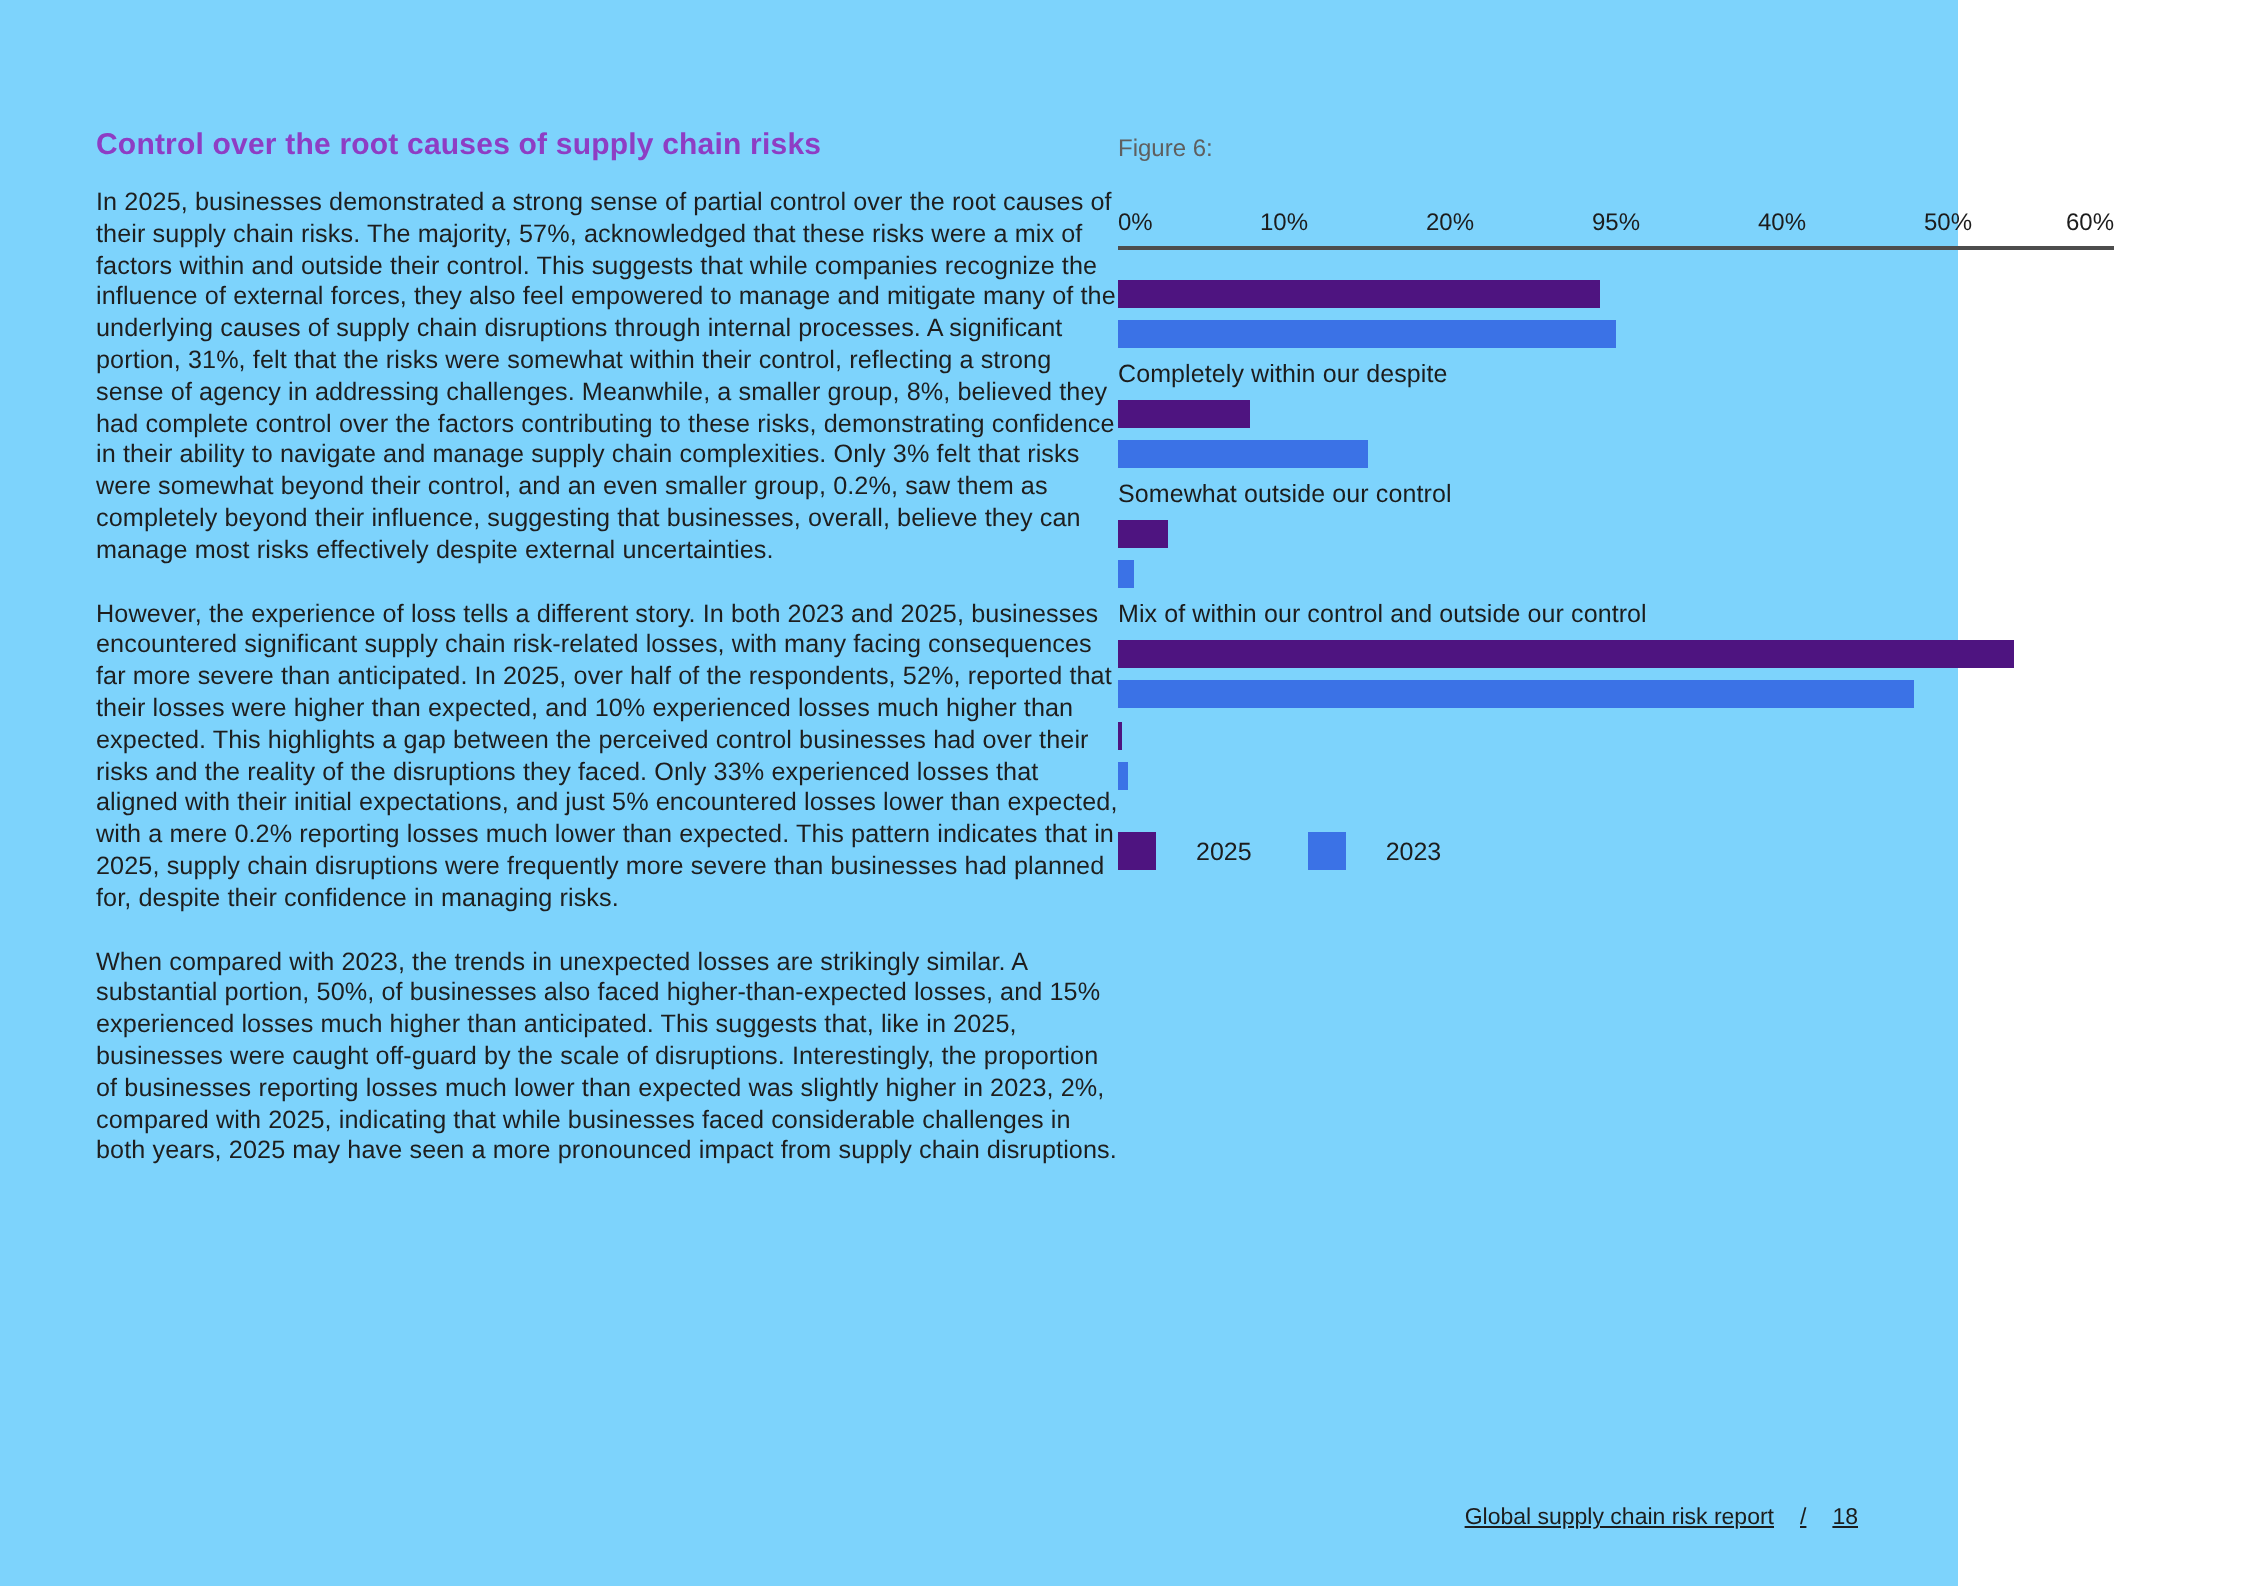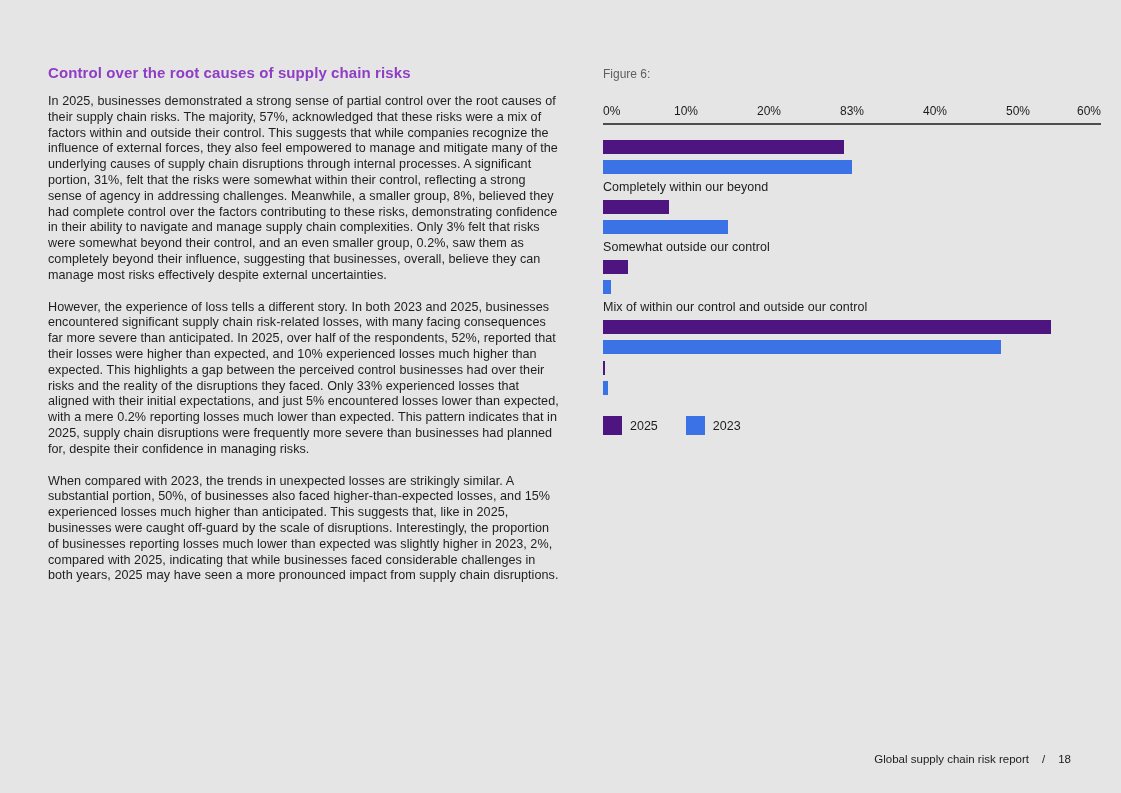--- a/index.html
+++ b/index.html
@@ -4,35 +4,35 @@
 <style>
   * { margin: 0; padding: 0; box-sizing: border-box; }
   html, body { background: #ffffff; }
   body {
     width: 1121px; height: 793px;
     position: relative;
     font-family: "Liberation Sans", sans-serif;
     color: #1c1c1c;
     overflow: hidden;
   }
-  .page { position: relative; width: 1121px; height: 793px; background: #e5e5e5; }
+  .page { position: relative; width: 979px; height: 793px; background: #7dd3fc; }
 
   
   .left-col { position: absolute; left: 48px; top: 63px; width: 514px; }
   .section-heading {
     font-size: 15px; font-weight: bold; line-height: 19px;
     color: #8e3dc4; margin-bottom: 12px; letter-spacing: 0.1px;
   }
   .body-paragraph {
     font-size: 12.6px; line-height: 15.8px; color: #1e1e1e;
     margin-bottom: 16px; letter-spacing: 0.05px;
   }
 
   
-  .right-col { position: absolute; left: 603px; top: 67px; width: 498px; }
+  .right-col { position: absolute; left: 559px; top: 67px; width: 498px; }
   .figure-label { font-size: 12px; color: #5f5f5f; line-height: 14px; }
   .figure-title {
     font-size: 14px; font-weight: bold; line-height: 19px; color: #111;
     margin-top: 13px; letter-spacing: 0.1px;
   }
 
   .x-axis { position: relative; height: 16px; margin-top: 23px; }
   .x-tick {
     position: absolute; top: 0; font-size: 12px; color: #1c1c1c; white-space: nowrap;
   }
@@ -40,29 +40,29 @@
 
   .chart-rows { margin-top: 15px; }
   .chart-row { margin-bottom: 7px; }
   .category-label {
     font-size: 12.5px; line-height: 13px; color: #1c1c1c;
     margin-bottom: 6px; letter-spacing: 0.05px;
   }
   .bar { height: 14px; margin-bottom: 6px; }
 
   .legend { display: flex; align-items: center; gap: 28px; margin-top: 21px; }
-  .legend-item { display: flex; align-items: center; gap: 8px; }
+  .legend-item { display: flex; align-items: center; gap: 20px; }
   .legend-swatch { width: 19px; height: 19px; }
   .legend-label { font-size: 12.5px; color: #1c1c1c; }
 
   
   .footer {
     position: absolute; top: 753px; right: 50px;
     display: flex; align-items: baseline; gap: 13px;
-    font-size: 11.5px; color: #1c1c1c;
+    font-size: 11.5px; color: #1c1c1c; text-decoration: underline;
   }
 </style>
 </head>
 <body>
 
 <div class="page">
 
   <div class="left-col">
     <h2 class="section-heading" style="color: rgb(142, 61, 196);">Control over the root causes of supply chain risks</h2>
     <p class="body-paragraph">In 2025, businesses demonstrated a strong sense of partial control over the root causes of their supply chain risks. The majority, 57%, acknowledged that these risks were a mix of factors within and outside their control. This suggests that while companies recognize the influence of external forces, they also feel empowered to manage and mitigate many of the underlying causes of supply chain disruptions through internal processes. A significant portion, 31%, felt that the risks were somewhat within their control, reflecting a strong sense of agency in addressing challenges. Meanwhile, a smaller group, 8%, believed they had complete control over the factors contributing to these risks, demonstrating confidence in their ability to navigate and manage supply chain complexities. Only 3% felt that risks were somewhat beyond their control, and an even smaller group, 0.2%, saw them as completely beyond their influence, suggesting that businesses, overall, believe they can manage most risks effectively despite external uncertainties.</p>
@@ -70,34 +70,34 @@
     <p class="body-paragraph">When compared with 2023, the trends in unexpected losses are strikingly similar. A substantial portion, 50%, of businesses also faced higher-than-expected losses, and 15% experienced losses much higher than anticipated. This suggests that, like in 2025, businesses were caught off-guard by the scale of disruptions. Interestingly, the proportion of businesses reporting losses much lower than expected was slightly higher in 2023, 2%, compared with 2025, indicating that while businesses faced considerable challenges in both years, 2025 may have seen a more pronounced impact from supply chain disruptions.</p>
   </div>
 
   <div class="right-col">
     <div class="figure-label">Figure 6:</div>
 
     <div class="x-axis">
         <span class="x-tick" style="left: 0%; transform: none;">0%</span>
         <span class="x-tick" style="left: 16.6667%; transform: translateX(-50%);">10%</span>
         <span class="x-tick" style="left: 33.3333%; transform: translateX(-50%);">20%</span>
-        <span class="x-tick" style="left: 50%; transform: translateX(-50%);">83%</span>
+        <span class="x-tick" style="left: 50%; transform: translateX(-50%);">95%</span>
         <span class="x-tick" style="left: 66.6667%; transform: translateX(-50%);">40%</span>
         <span class="x-tick" style="left: 83.3333%; transform: translateX(-50%);">50%</span>
         <span class="x-tick" style="left: 100%; transform: translateX(-100%);">60%</span>
       </div>
     <div class="axis-line"></div>
 
     <div class="chart-rows">
         <div class="chart-row">
           <div class="bar" style="width: 48.3333%; background: rgb(78, 20, 128);"></div>
           <div class="bar" style="width: 50%; background: rgb(59, 114, 230);"></div>
         </div>
         <div class="chart-row">
-          <div class="category-label">Completely within our beyond</div>
+          <div class="category-label">Completely within our despite</div>
           <div class="bar" style="width: 13.3333%; background: rgb(78, 20, 128);"></div>
           <div class="bar" style="width: 25%; background: rgb(59, 114, 230);"></div>
         </div>
         <div class="chart-row">
           <div class="category-label">Somewhat outside our control</div>
           <div class="bar" style="width: 5%; background: rgb(78, 20, 128);"></div>
           <div class="bar" style="width: 1.66667%; background: rgb(59, 114, 230);"></div>
         </div>
         <div class="chart-row">
           <div class="category-label">Mix of within our control and outside our control</div>

